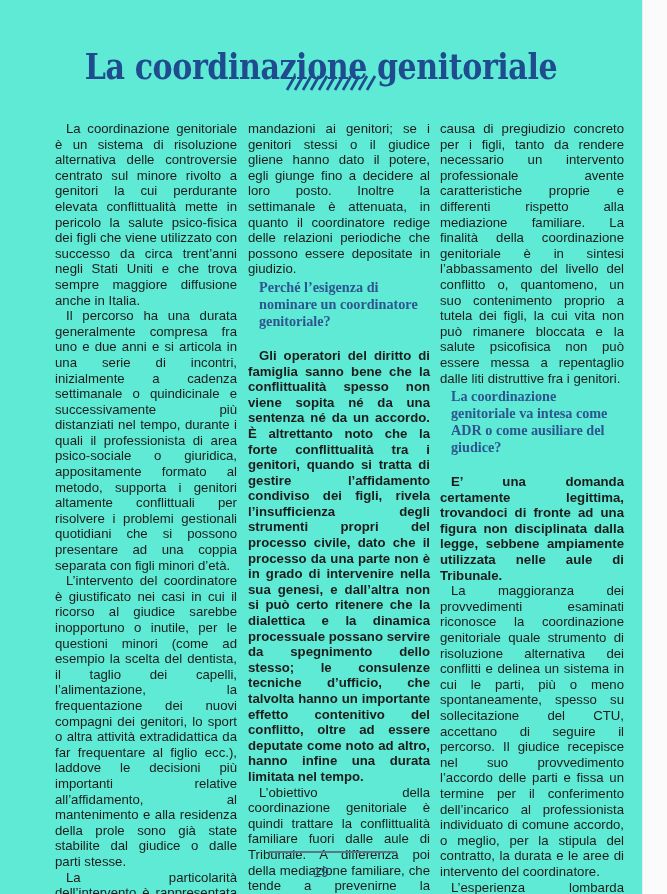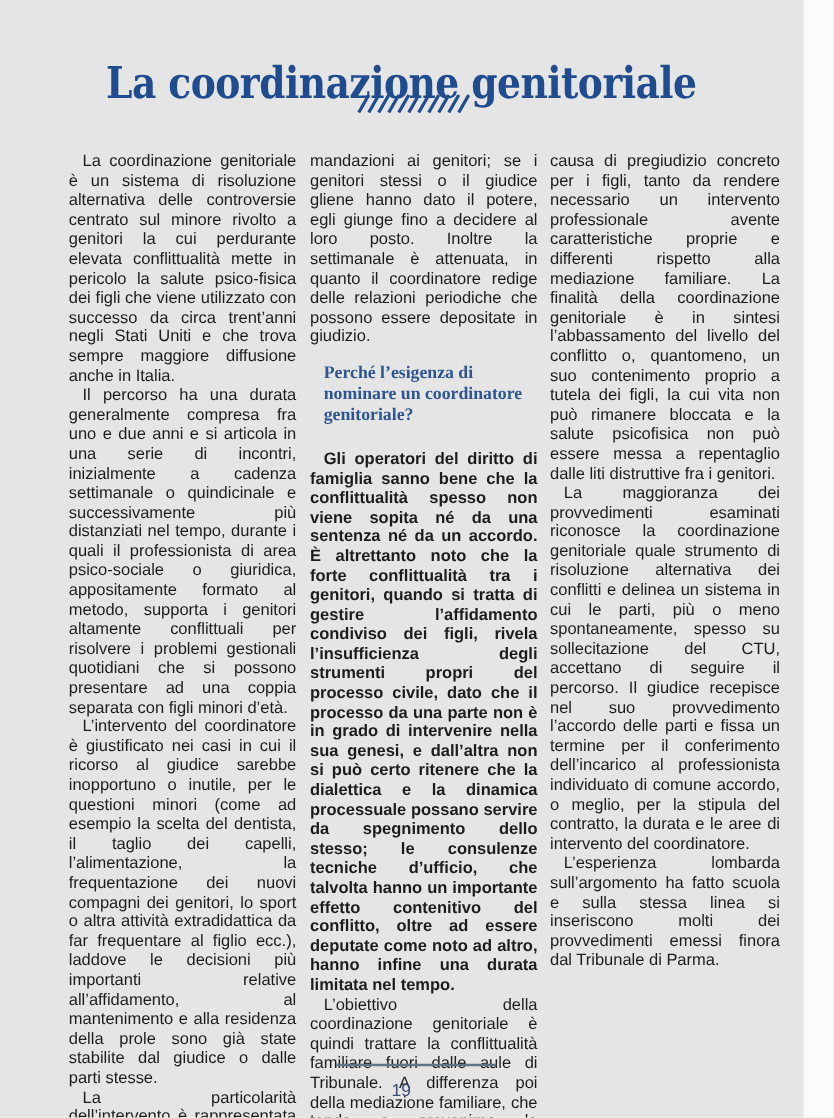--- a/index.html
+++ b/index.html
@@ -4,21 +4,21 @@
 <style>
   html, body { margin: 0; padding: 0; }
   body {
     width: 667px; height: 894px; overflow: hidden;
     background: #fbfbfb;
     position: relative;
   }
   .page {
     position: absolute; left: 0; top: 0;
     width: 642px; height: 894px;
-    background: #e5e5e5;
+    background: #5eead4;
     border-right: 1px solid #ececec;
   }
   .title {
     position: absolute; left: 0; top: 20px; width: 642px;
     text-align: center;
     font-family: "DejaVu Serif", "Liberation Serif", serif;
     font-size: 35px; letter-spacing: -0.5px;
     color: #1f4c8f;
     line-height: 48px;
     transform: scaleX(0.86);
@@ -33,21 +33,21 @@
     font-size: 13.2px; line-height: 15.6px;
     color: #1c1c1c;
     text-align: justify;
   }
   .col1 { left: 55px; }
   .col2 { left: 248px; }
   .col3 { left: 440px; width: 184px; }
   .col p { margin: 0; text-indent: 11px; }
   .col p.cont { text-indent: 0; }
   .col h2 {
-    margin: 13px 0 18px 0;
+    margin: 2px 0 18px 0;
     font-family: "Liberation Serif", serif;
     font-weight: bold;
     font-size: 14.2px; line-height: 17px;
     color: #2d5590;
     text-align: left;
     padding-left: 11px;
   }
   .col p.after-h { margin-top: 0; font-weight: bold; }
   .footer-rule {
     position: absolute; left: 269px; top: 851px; width: 128px; height: 2px;
@@ -92,19 +92,21 @@
 
   <div class="col col2">
     <p class="cont">mandazioni ai genitori; se i genitori stessi o il giudice gliene hanno dato il potere, egli giunge fino a decidere al loro posto. Inoltre la settimanale è attenuata, in quanto il coordinatore redige delle relazioni periodiche che possono essere depositate in giudizio.</p>
     <h2>Perché l’esigenza di nominare un coordinatore genitoriale?</h2>
     <p class="after-h">Gli operatori del diritto di famiglia sanno bene che la conflittualità spesso non viene sopita né da una sentenza né da un accordo. È altrettanto noto che la forte conflittualità tra i genitori, quando si tratta di gestire l’affidamento condiviso dei figli, rivela l’insufficienza degli strumenti propri del processo civile, dato che il processo da una parte non è in grado di intervenire nella sua genesi, e dall’altra non si può certo ritenere che la dialettica e la dinamica processuale possano servire da spegnimento dello stesso; le consulenze tecniche d’ufficio, che talvolta hanno un importante effetto contenitivo del conflitto, oltre ad essere deputate come noto ad altro, hanno infine una durata limitata nel tempo.</p>
     <p>L’obiettivo della coordinazione genitoriale è quindi trattare la conflittualità familiare fuori dalle aule di Tribunale. A differenza poi della mediazione familiare, che tende a prevenirne la degenerazione e supportare le parti nella negoziazione di accordi soddisfacenti per sé e per i figli, con la coordinazione genitoriale la cornice giuridica già c’è, tuttavia l’alta conflittualità fra i genitori è</p>
   </div>
 
   <div class="col col3">
     <p class="cont">causa di pregiudizio concreto per i figli, tanto da rendere necessario un intervento professionale avente caratteristiche proprie e differenti rispetto alla mediazione familiare. La finalità della coordinazione genitoriale è in sintesi l’abbassamento del livello del conflitto o, quantomeno, un suo contenimento proprio a tutela dei figli, la cui vita non può rimanere bloccata e la salute psicofisica non può essere messa a repentaglio dalle liti distruttive fra i genitori.</p>
+    <h2>La coordinazione genitoriale va intesa come ADR o come ausiliare del giudice?</h2>
+    <p class="after-h">E’ una domanda certamente legittima, trovandoci di fronte ad una figura non disciplinata dalla legge, sebbene ampiamente utilizzata nelle aule di Tribunale.</p>
     <p>La maggioranza dei provvedimenti esaminati riconosce la coordinazione genitoriale quale strumento di risoluzione alternativa dei conflitti e delinea un sistema in cui le parti, più o meno spontaneamente, spesso su sollecitazione del CTU, accettano di seguire il percorso. Il giudice recepisce nel suo provvedimento l’accordo delle parti e fissa un termine per il conferimento dell’incarico al professionista individuato di comune accordo, o meglio, per la stipula del contratto, la durata e le aree di intervento del coordinatore.</p>
     <p>L’esperienza lombarda sull’argomento ha fatto scuola e sulla stessa linea si inseriscono molti dei provvedimenti emessi finora dal Tribunale di Parma.</p>
   </div>
 
   <div class="footer-rule"></div>
   <div class="page-number">19</div>
 </div>
 
 </body></html>

